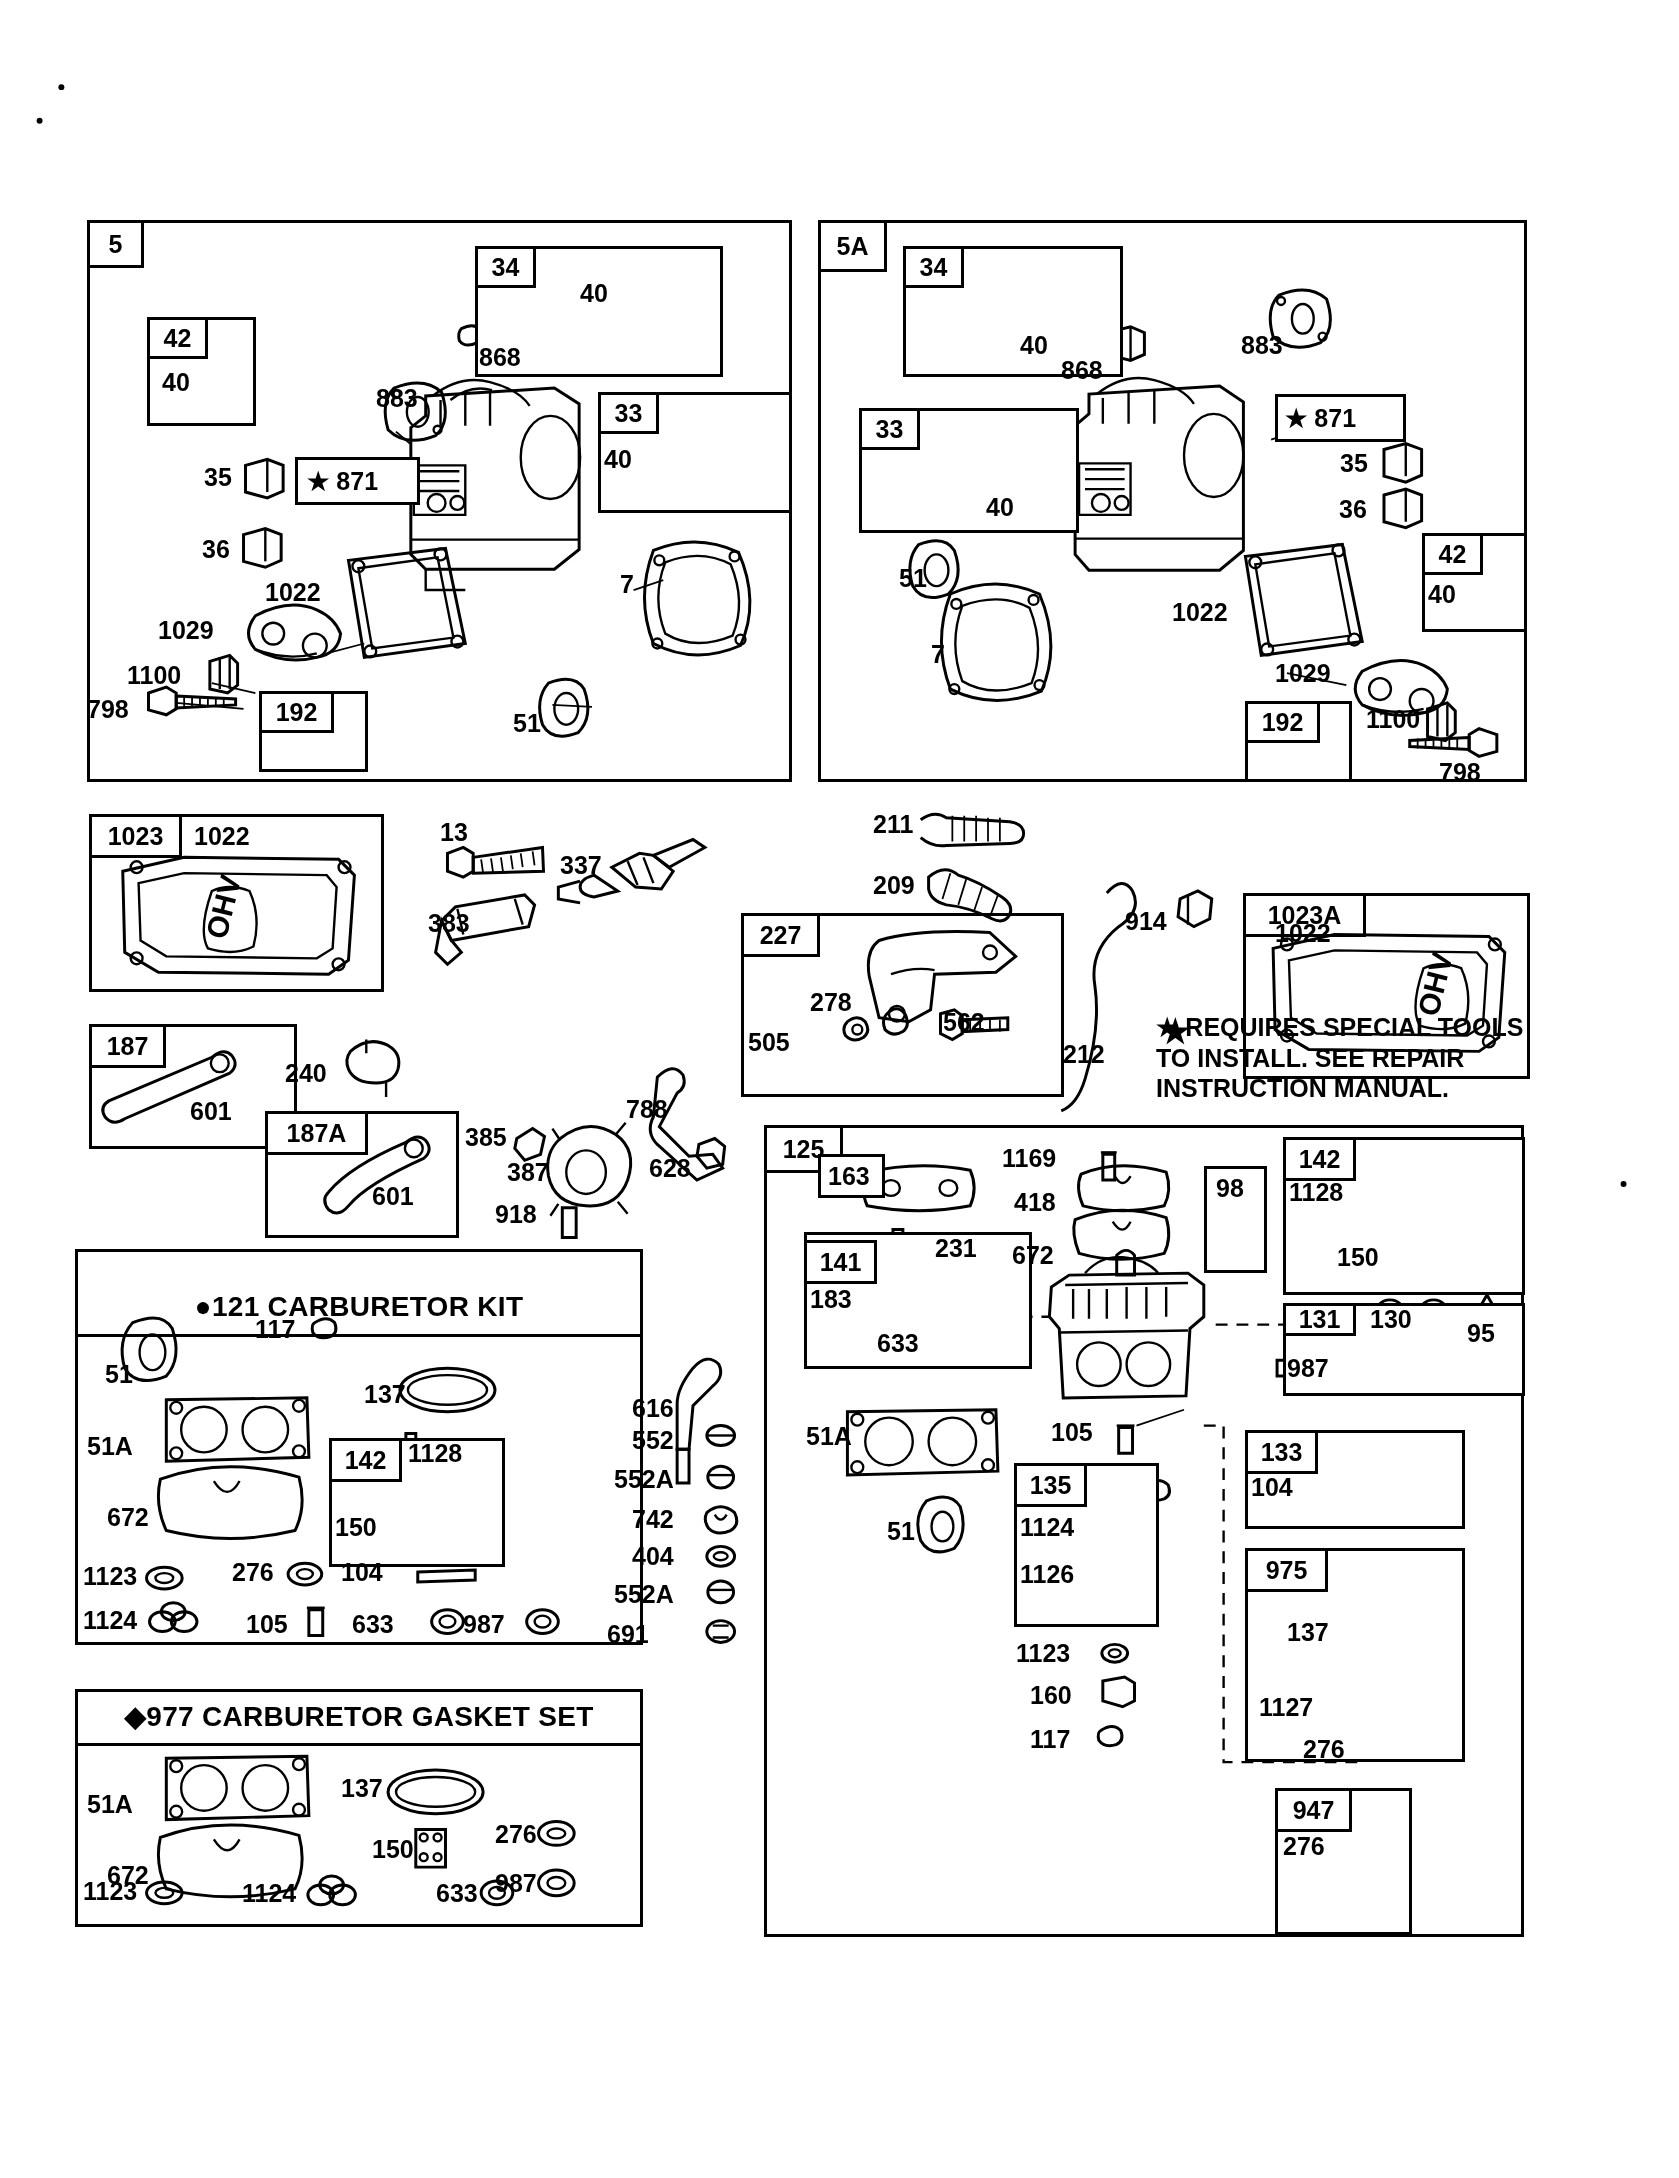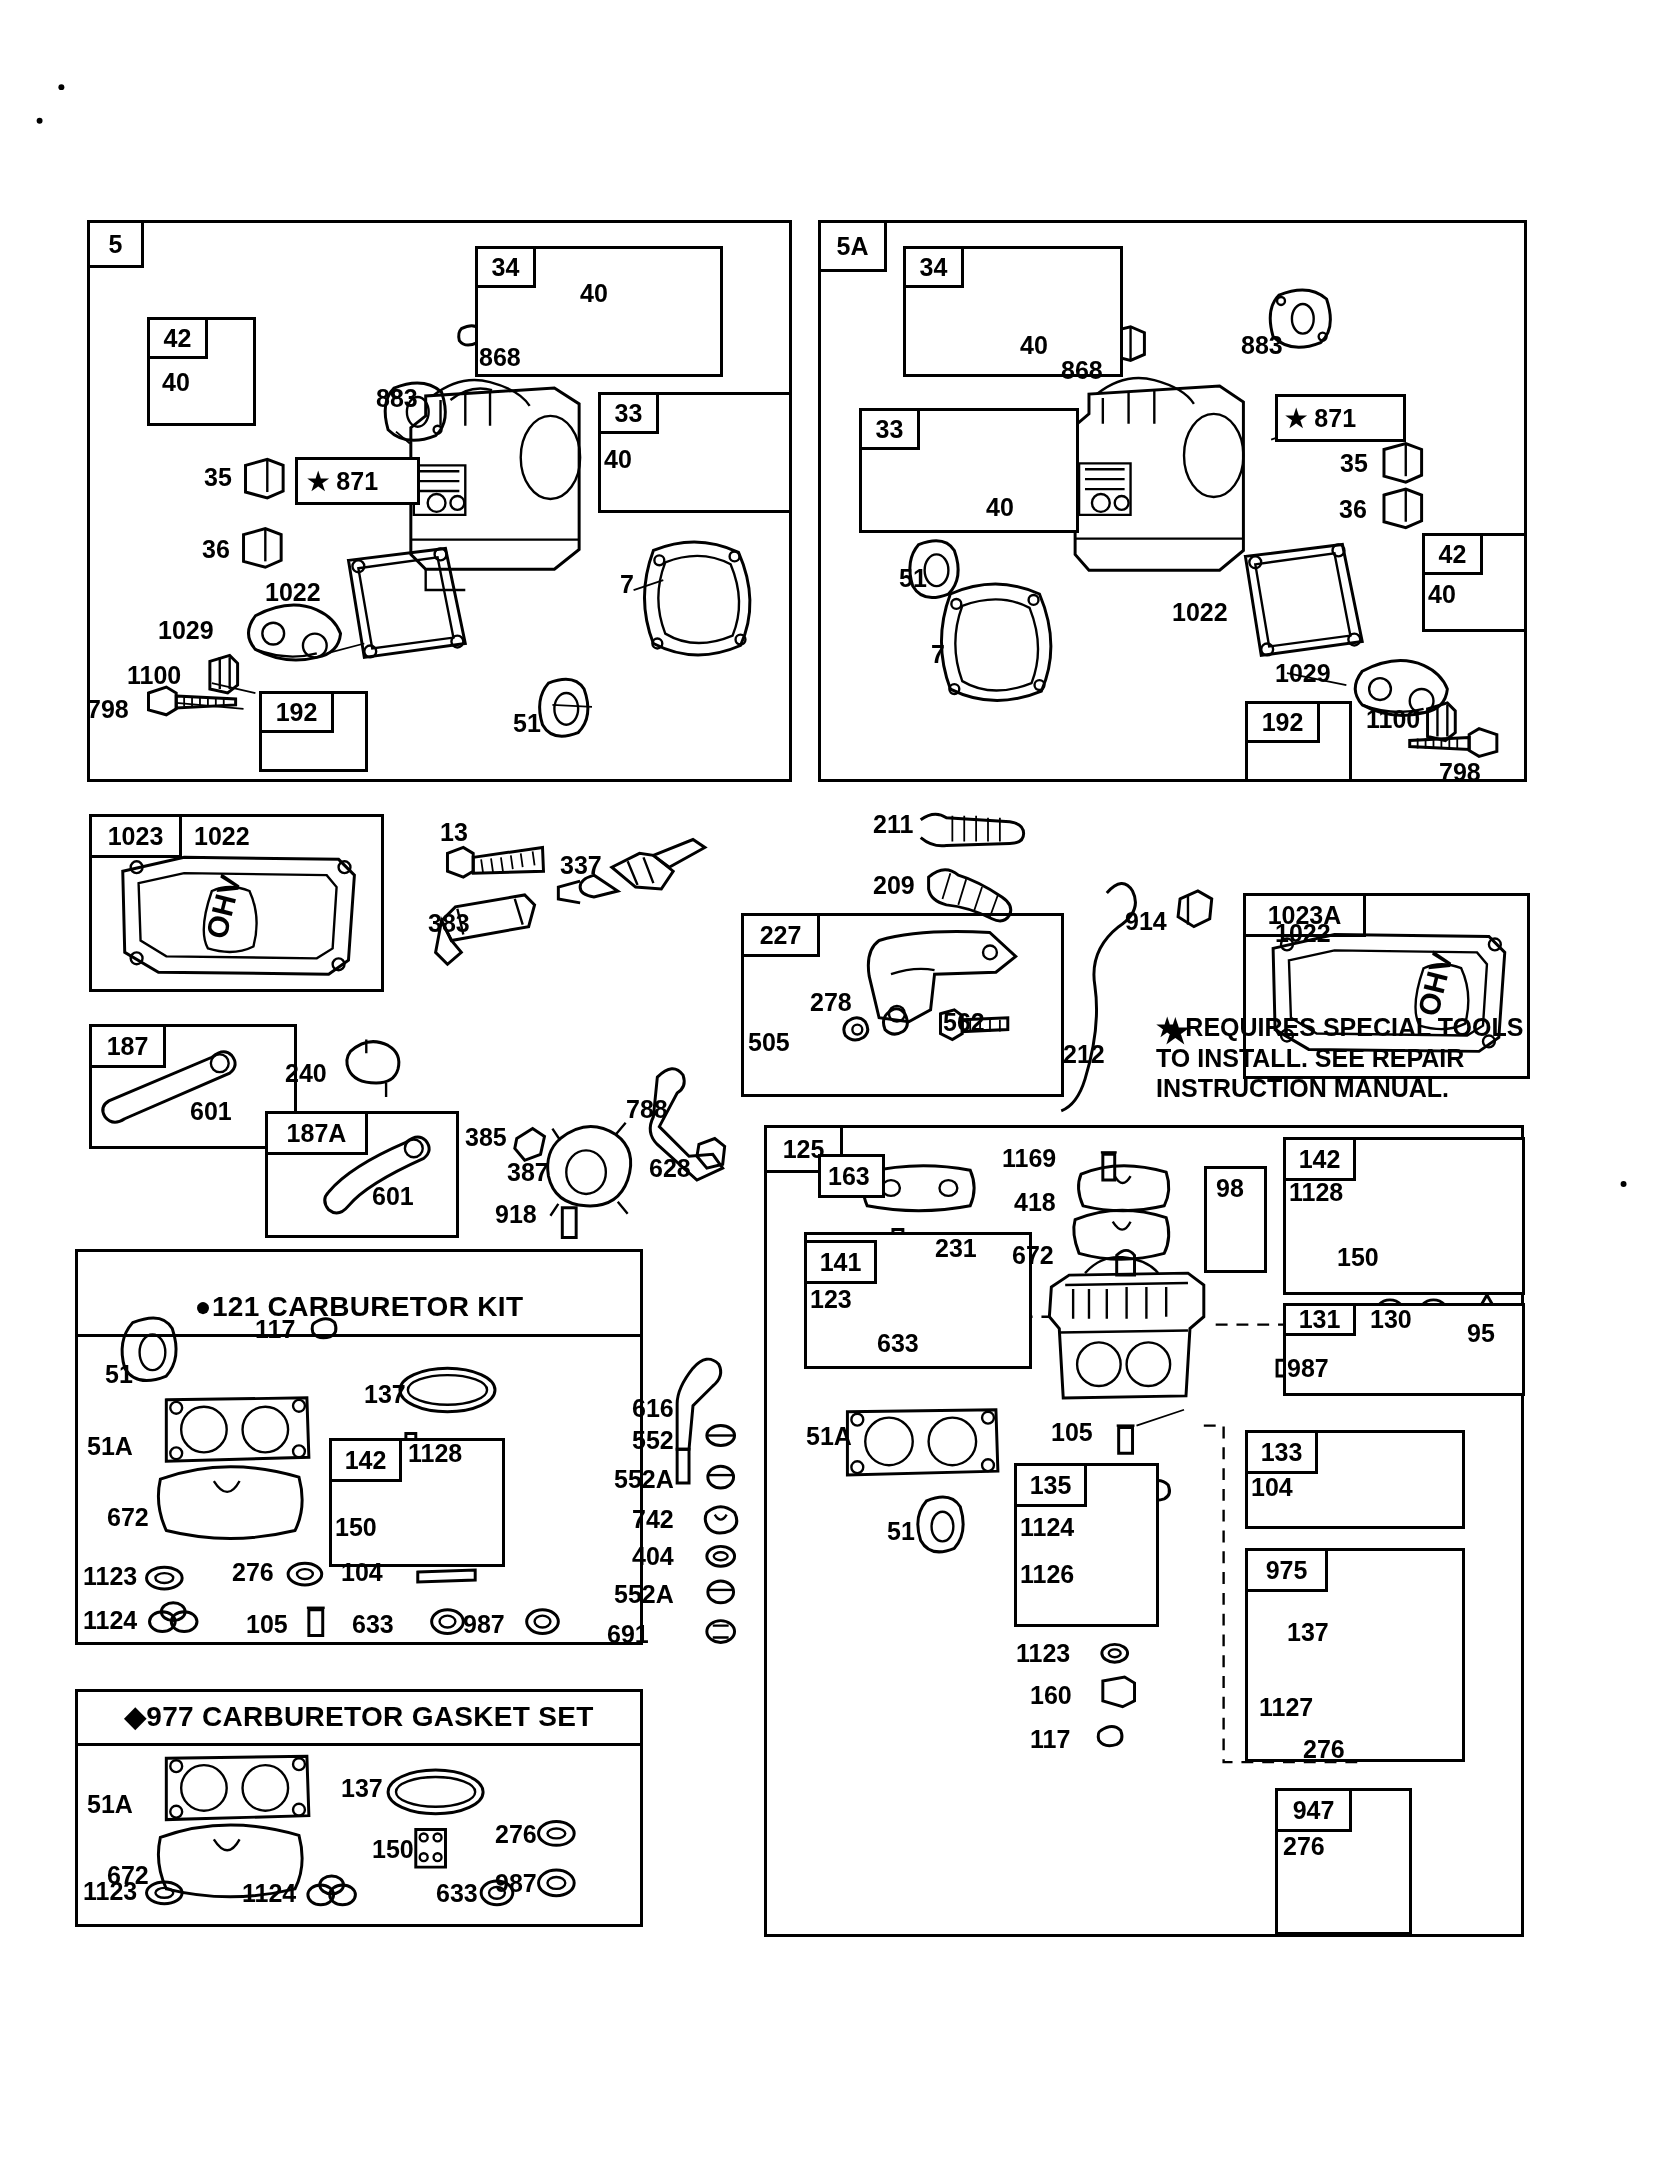--- a/index.html
+++ b/index.html
@@ -529,21 +529,21 @@
     <path class="dash" d="M1216,1440 L1236,1440 L1236,1780 L1380,1780"></path>
     <path class="dash" d="M1010,1330 L1060,1330"></path>
     <path class="thin" d="M1196,1424 L1148,1440 M1242,1272 L1242,1248"></path>
   </svg>
 
   <div class="subbox" style="left:818px; top:1154px; width:67px; height:44px; border-width:3px;"></div>
   <div class="num" style="left:828px; top:1164px;">163</div>
 
   <div class="subbox" style="left:804px; top:1232px; width:228px; height:137px;"></div>
   <div class="tagbox" style="left:804px; top:1232px; width:73px; height:44px;margin-top:8px;">141</div>
-  <div class="num" style="left:810px; top:1287px;">123</div>
+  <div class="num" style="left:810px; top:1287px;">183</div>
   <div class="num" style="left:935px; top:1236px;">231</div>
   <div class="num" style="left:877px; top:1331px;">633</div>
 
   <div class="subbox" style="left:1204px; top:1166px; width:63px; height:107px;"></div>
   <div class="num" style="left:1216px; top:1176px;">98</div>
 
   <div class="subbox" style="left:1283px; top:1137px; width:242px; height:158px;"></div>
   <div class="tagbox" style="left:1283px; top:1137px; width:73px; height:44px;">142</div>
   <div class="num" style="left:1289px; top:1180px;">1128</div>
   <div class="num" style="left:1337px; top:1245px;">150</div>

